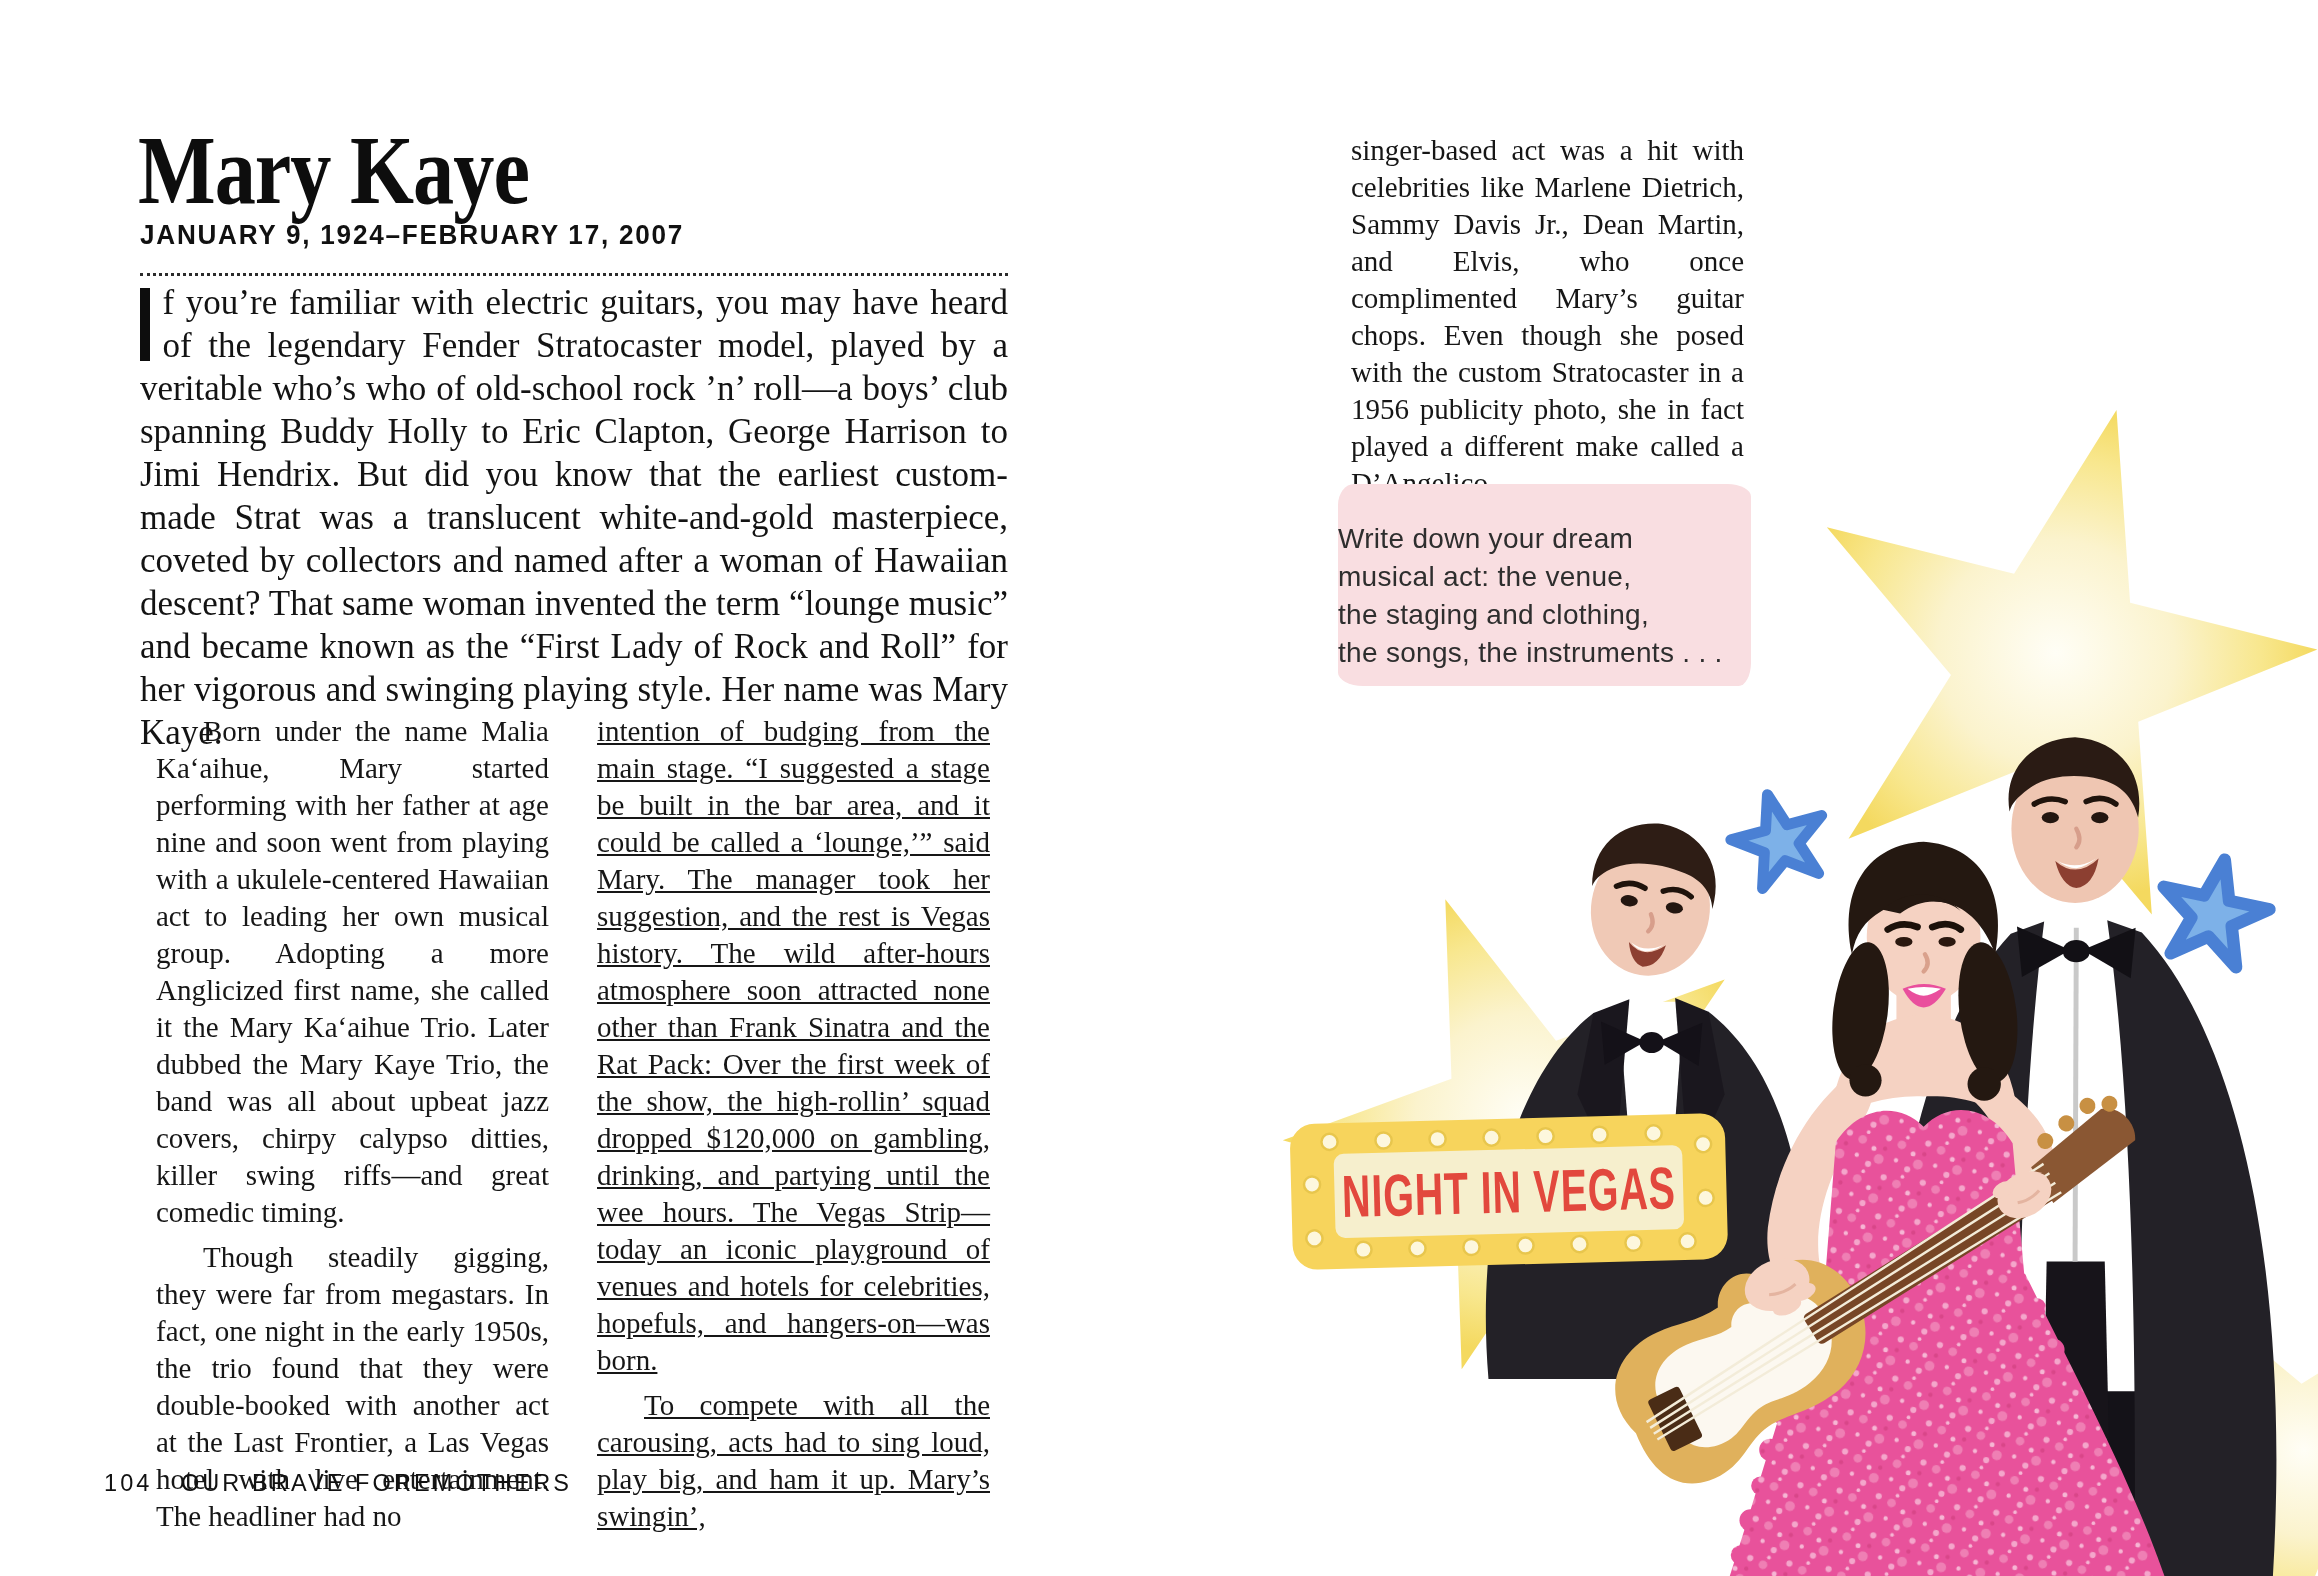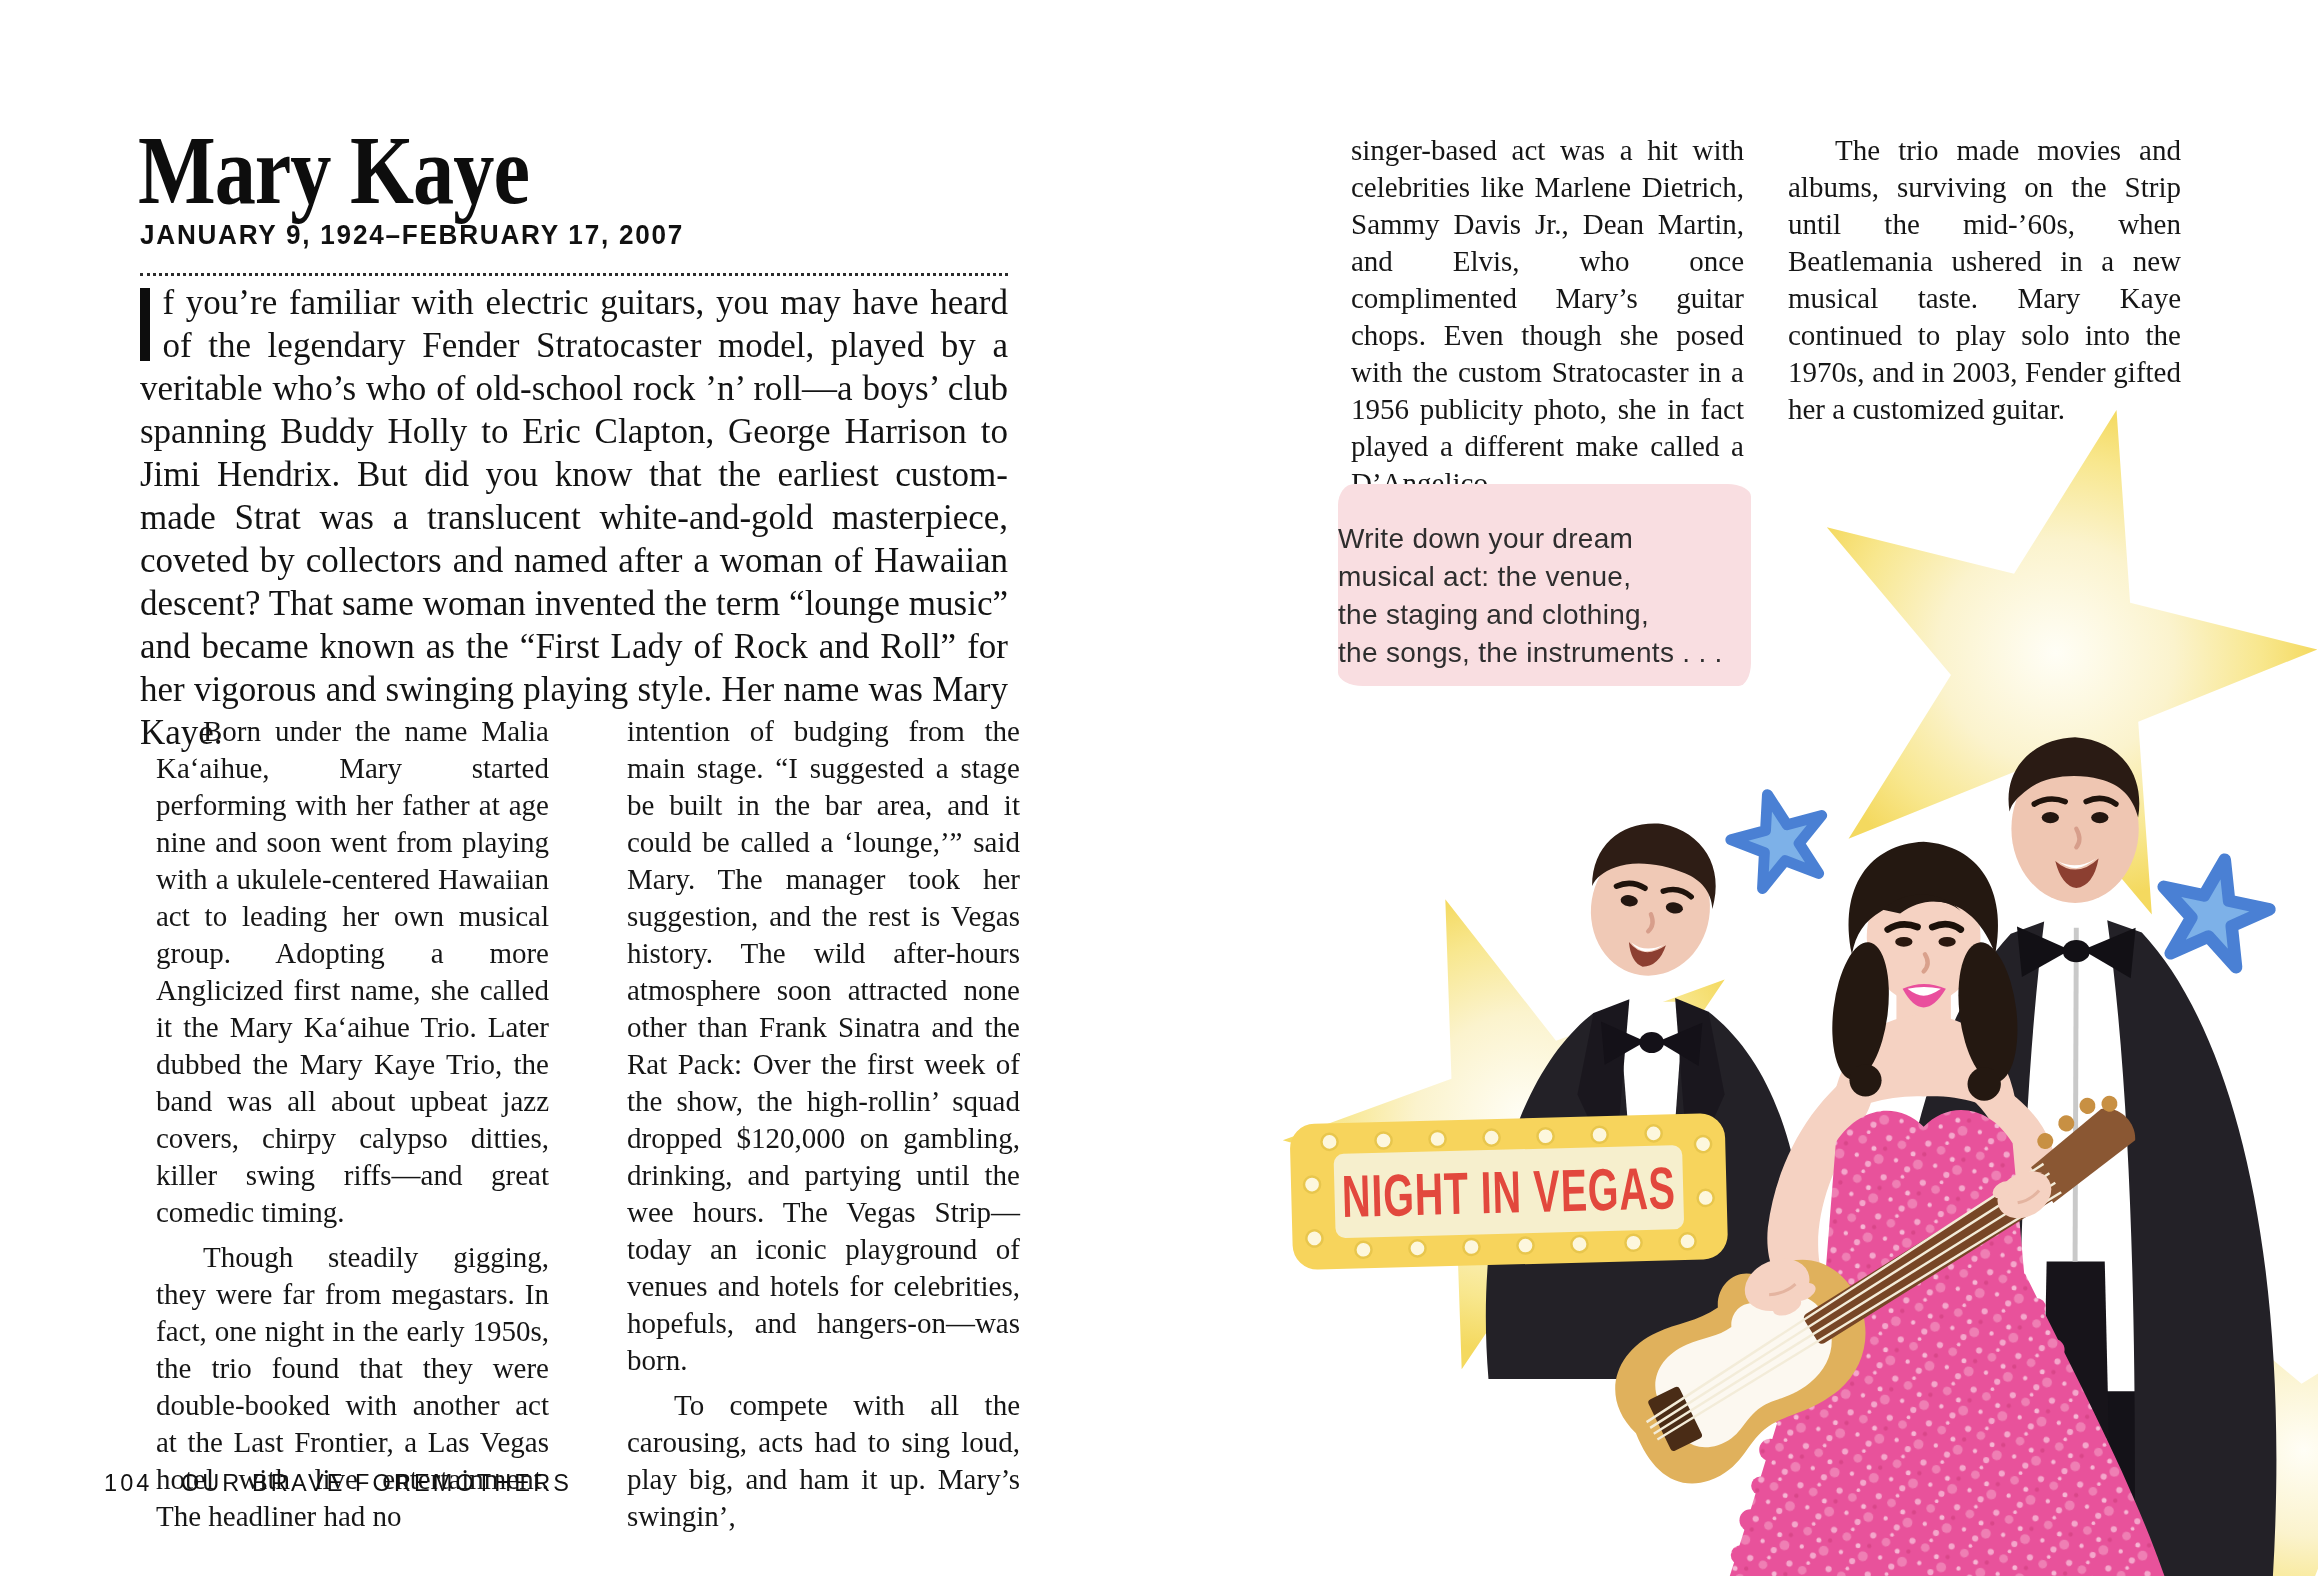--- a/index.html
+++ b/index.html
@@ -19,21 +19,21 @@
      border-top:3.7px dotted #2b2b2b;}
   .intro{position:absolute;left:140px;top:281px;width:868px;font-size:35px;line-height:43px;
      text-align:justify;color:#131313;}
   .dropcap{display:block;float:left;width:10px;height:73px;background:#0d0d0d;
      margin:7.4px 12.4px 0 0;color:transparent;overflow:hidden;font-size:6.2px;}
 
   .col{position:absolute;width:409px;font-size:29px;line-height:37px;text-align:justify;color:#161616;}
   .col p{margin:8px;}
   .col p.indent{text-indent:47px;}
   .col1{left:148px;top:705px;}
-  .col2{left:619px;top:705px;}
+  .col2{left:589px;top:705px;text-decoration:underline;}
   .col3{left:184px;top:124px;}
   .col4{left:621px;top:124px;}
 
   footer{position:absolute;left:104px;top:1470px;font-family:"Liberation Sans",sans-serif;
      font-size:23.5px;letter-spacing:3.1px;color:#111;display:flex;gap:28.4px;align-items:flex-start;}
 
   .prompt-box{position:absolute;left:179px;top:484px;width:413px;height:202px;box-sizing:border-box;
      background:#f9dee1;border-radius:16px 23.5px 12.4px 25px / 21px 12.4px 23.5px 13.6px;
      font-family:"Liberation Sans",sans-serif;font-size:28px;line-height:38px;letter-spacing:0.3px;
      color:#2e2e2e;text-align:left;padding-top:36px;white-space:pre-line;z-index:5;}
@@ -218,23 +218,20 @@
       <g transform="translate(1400,1332) rotate(-30)">
         <ellipse cx="0" cy="0" rx="46" ry="35" fill="#f5d2c2"></ellipse>
         <ellipse cx="-26" cy="-24" rx="18" ry="12" fill="#f5d2c2"></ellipse>
         <path d="M-16,6 Q4,13 24,6" stroke="#e4b4a0" stroke-width="5" fill="none"></path>
       </g>
     </svg>
 
     <div class="col col3">
       <p>singer-based act was a hit with celebrities like Marlene Dietrich, Sammy Davis Jr., Dean Martin, and Elvis, who once complimented Mary’s guitar chops. Even though she posed with the custom Stratocaster in a 1956 publicity photo, she in fact played a different make called a D’Angelico.</p>
     </div>
-    <div class="col col4">
-      <p class="indent">The trio made movies and albums, surviving on the Strip until the mid-’60s, when Beatlemania ushered in a new musical taste. Mary Kaye continued to play solo into the 1970s, and in 2003, Fender gifted her a customized guitar.</p>
-    </div>
 
     <div class="prompt-box">Write down your dream
 musical act: the venue,
 the staging and clothing,
 the songs, the instruments . . .</div>
   </section>
 </div>
 
 
 </body></html>

